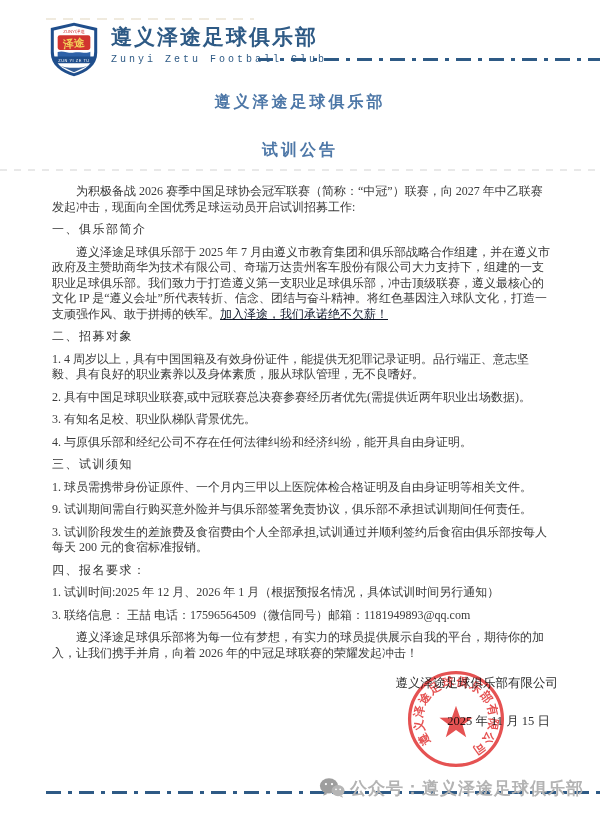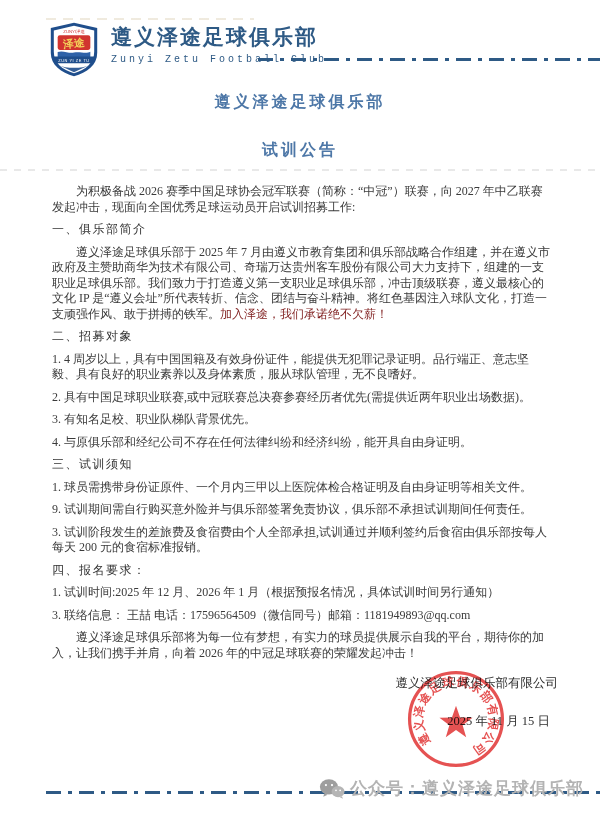--- a/index.html
+++ b/index.html
@@ -79,21 +79,21 @@
   }
   .content p { margin: 7px 0; }
   .indent { text-indent: 2em; }
   .sec-heading {
     font-size: 12px;
     color: #333333;
     letter-spacing: 1.5px;
     margin: 2px 0 6px;
     font-family: Liberation Serif, serif;
   }
-  .red { color: #7f1d1d; }
+  .red { color: #0f172a; text-decoration: underline; }
   
   .signature {
     margin-top: 14px;
     padding-right: 42px;
     text-align: right;
     font-family: "Liberation Serif", serif;
     font-size: 12.5px;
     color: #2f2f2f;
   }
   .signature .sig-date { margin-top: 21px; padding-right: 8px; }
@@ -103,21 +103,20 @@
     width: 102px; height: 102px;
     mix-blend-mode: multiply;
     opacity: .88;
   }
   
   .footer-dashdot { position: absolute; left: 46px; right: 0; top: 791px; }
   .footer-account {
     position: absolute;
     right: 16px; top: 777px;
     display: flex;
-    align-items: center;
     color: #b3b3b3;
     font-size: 17px;
     letter-spacing: 1px;
     font-weight: bold;
     font-family: "Liberation Sans", sans-serif;
   }
   .wechat-icon { width: 26px; height: 22px; margin-right: 5px; }
 </style>
 </head>
 <body>

